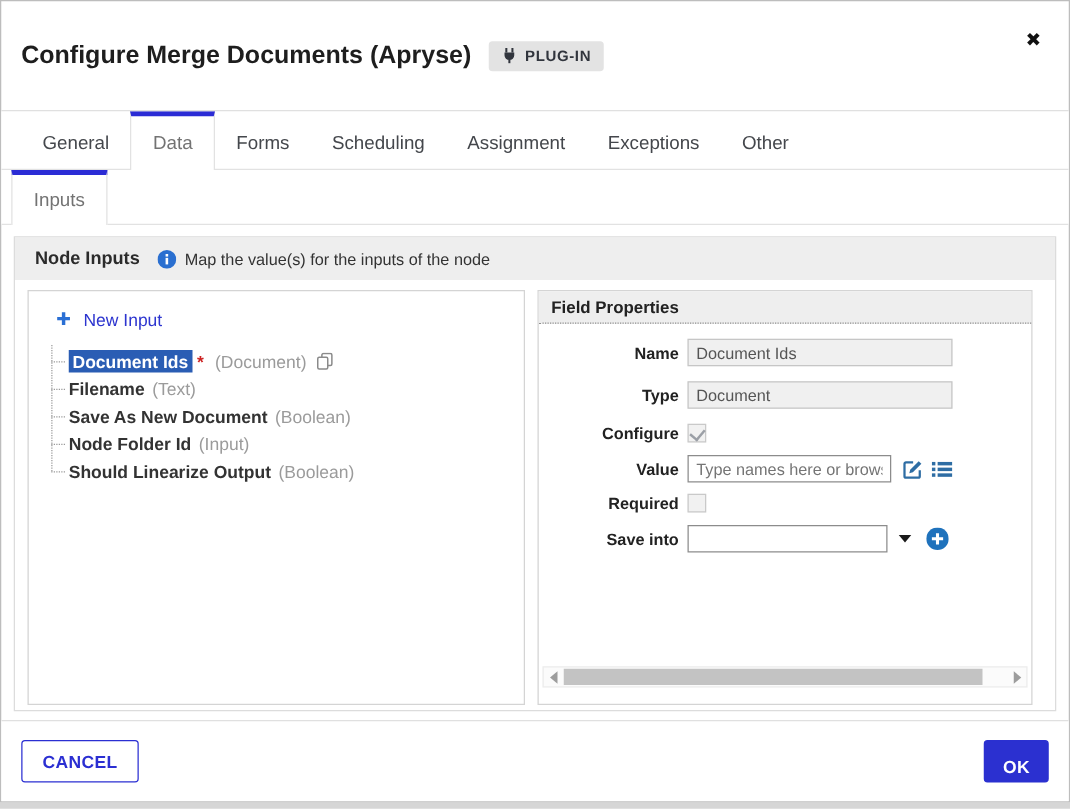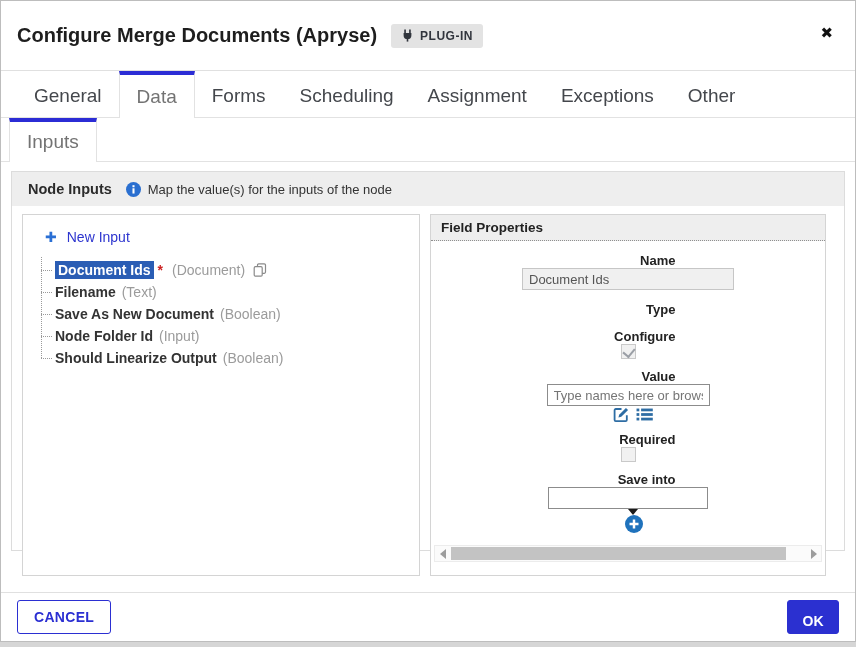--- a/index.html
+++ b/index.html
@@ -13,21 +13,21 @@
   .dialog {
     position: absolute; left: 0; top: 0;
     width: 856px; height: 642px;
     background: #fff;
     border: 1px solid #bdbdbd;
     overflow: hidden;
   }
 
   
   .dlg-header {
-    height: 70px; display: flex; align-items: center;
+    height: 88px; display: flex; align-items: center;
     padding: 0 18px 0 16px; border-bottom: 1px solid #e0e0e0;
     position: relative;
     text-align: right;
   }
   .dlg-title { font-size: 20px; font-weight: bold; color: #1e1e1e; }
   .plugin-badge {
     margin-left: 14px; background: #e3e3e3; border-radius: 3px;
     padding: 5px 10px; display: inline-flex; align-items: center; gap: 6px;
     font-size: 12px; font-weight: bold; letter-spacing: .5px; color: #31353d;
   }
@@ -37,21 +37,21 @@
   }
 
   
   .tabs-row {
     display: flex; align-items: stretch;
     border-bottom: 1px solid #e2e2e2; background: #fff;
     padding-left: 16px; height: 47px;
   }
   .subtabs-row { padding-left: 8px; height: 44px; display:flex; border-bottom:1px solid #e2e2e2; }
   .tab {
-    font-size: 19px; color: #44474c; padding: 0 17px; display: flex; align-items: center;
+    font-size: 15px; color: #44474c; padding: 0 17px; display: flex; align-items: center;
     cursor: pointer; border-top: 4px solid transparent; margin-bottom: 0;
   }
   .tab.active {
     border-top: 4px solid #2b2cd5;
     border-left: 1px solid #e2e2e2; border-right: 1px solid #e2e2e2;
     background: #fff; margin-bottom: -1px; color: #737373;
   }
 
   
   .content { padding: 9px 10px 0 10px; }
@@ -80,21 +80,21 @@
   .item-type { color: #9b9b9b; font-size: 14px; margin-left: 6px; }
   .copy-icon { margin-left: 8px; display: inline-flex; cursor: pointer; }
 
   
   .right-panel { flex: 1; display: flex; flex-direction: column; justify-content: center; }
   .fp-header {
     background: #eeeeee; border-bottom: 1px dotted #8f8f8f;
     font-size: 13.5px; font-weight: bold; color: #222; padding: 5px 10px; flex: none;
   }
   .fp-form { padding: 12px 10px 0 10px; }
-  .fp-row { display: flex; align-items: center; margin-bottom: 12px; flex-direction: column; }
+  .fp-row { display: flex; align-items: center; margin-bottom: 12px; }
   .fp-label { width: 102px; flex: none; text-align: right; font-size: 13px; font-weight: bold; color: #222; margin-right: 7px; }
   .txt-input {
     height: 22px; width: 212px; font-size: 13px; font-family: inherit;
     border: 1px solid #8c8c8c; padding: 0 6px; color: #333; background: #fff;
   }
   .txt-input:disabled { background: #f0f0f0; border-color: #c6c6c6; color: #555; }
   .txt-input.short { width: 163px; }
   .txt-input.save { width: 160px; }
   .checkbox {
     width: 15px; height: 15px; border: 1px solid #c9c9c9; background: #f1f1f1;
@@ -120,21 +120,21 @@
     display: flex; align-items: center; background: #fbfbfb; border: 1px solid #ececec;
   }
   .scroll-arrow { width: 15px; height: 100%; display: flex; align-items: center; justify-content: center; cursor: pointer; }
   .arr-left { width: 0; height: 0; border-top: 5px solid transparent; border-bottom: 5px solid transparent; border-right: 6px solid #9d9d9d; }
   .arr-right { width: 0; height: 0; border-top: 5px solid transparent; border-bottom: 5px solid transparent; border-left: 6px solid #9d9d9d; }
   .scroll-track { flex: 1; height: 100%; position: relative; }
   .scroll-thumb { position: absolute; left: 1px; top: 1px; height: 13px; width: 94%; background: #c3c3c3; cursor: pointer; }
 
   
   .footer {
-    position: absolute; left: 0; right: 0; bottom: 0; height: 49px;
+    position: absolute; left: 0; right: 0; bottom: 0; height: 65px;
     border-top: 1px solid #e0e0e0; display: flex; align-items: center;
     justify-content: space-between; padding: 0 16px; background: #fff;
   }
   .btn { font-family: inherit; font-size: 14px; font-weight: bold; letter-spacing: .3px; border-radius: 3px; cursor: pointer; height: 34px; }
   .btn-cancel { background: #fff; color: #2b2fd2; border: 1px solid #2b2fd2; padding: 0 16px; }
   .btn-ok { background: #2b30d0; color: #fff; border: 1px solid #2b30d0; padding: 12px 14px; }
 </style>
 </head>
 <body>
 
@@ -235,20 +235,21 @@
 
           <div class="fp-form">
 
             <div class="fp-row">
               <span class="fp-label">Name</span>
               <input class="txt-input" disabled="" value="Document Ids" style="">
             </div>
 
             <div class="fp-row">
               <span class="fp-label">Type</span>
+              <input class="txt-input" disabled="" value="Document" style="">
             </div>
 
             <div class="fp-row" style="margin-bottom:10px;">
               <span class="fp-label">Configure</span>
               <span class="checkbox checked"></span>
             </div>
 
             <div class="fp-row" style="margin-bottom:9px;">
               <span class="fp-label">Value</span>
               <input class="txt-input short" placeholder="Type names here or browse..." style="">

